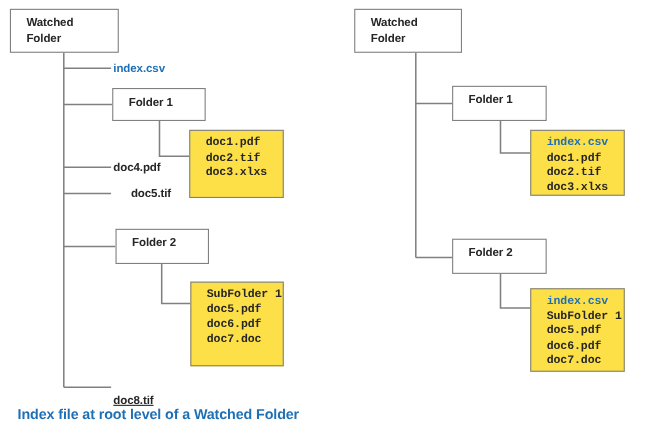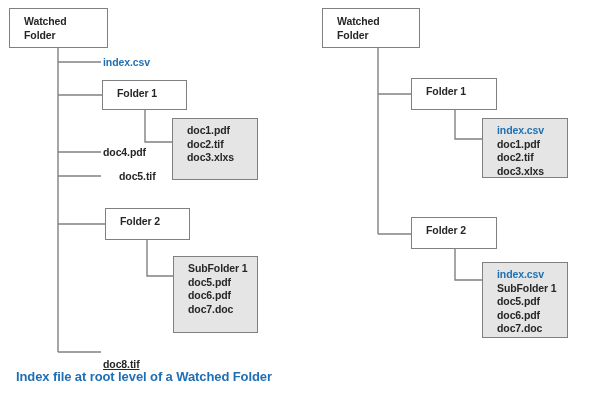--- a/index.html
+++ b/index.html
@@ -38,23 +38,24 @@
     font-weight: bold;
     color: #262626;
     line-height: 13.5px;
     letter-spacing: -0.1px;
     white-space: pre-line;
   }
   .file-list {
     position: absolute;
     box-sizing: border-box;
     border: 1.6px solid #808080;
-    background: #e5e5e5;
+    background: #fde047;
     z-index: 3;
     padding: 5px 0 0 14px;
+    font-family: Liberation Mono, monospace;
   }
   .file-list .file-line {
     font-size: 10.5px;
     font-weight: bold;
     color: #262626;
     line-height: 13.5px;
     letter-spacing: -0.1px;
     white-space: nowrap;
   }
   .file-line.index {

